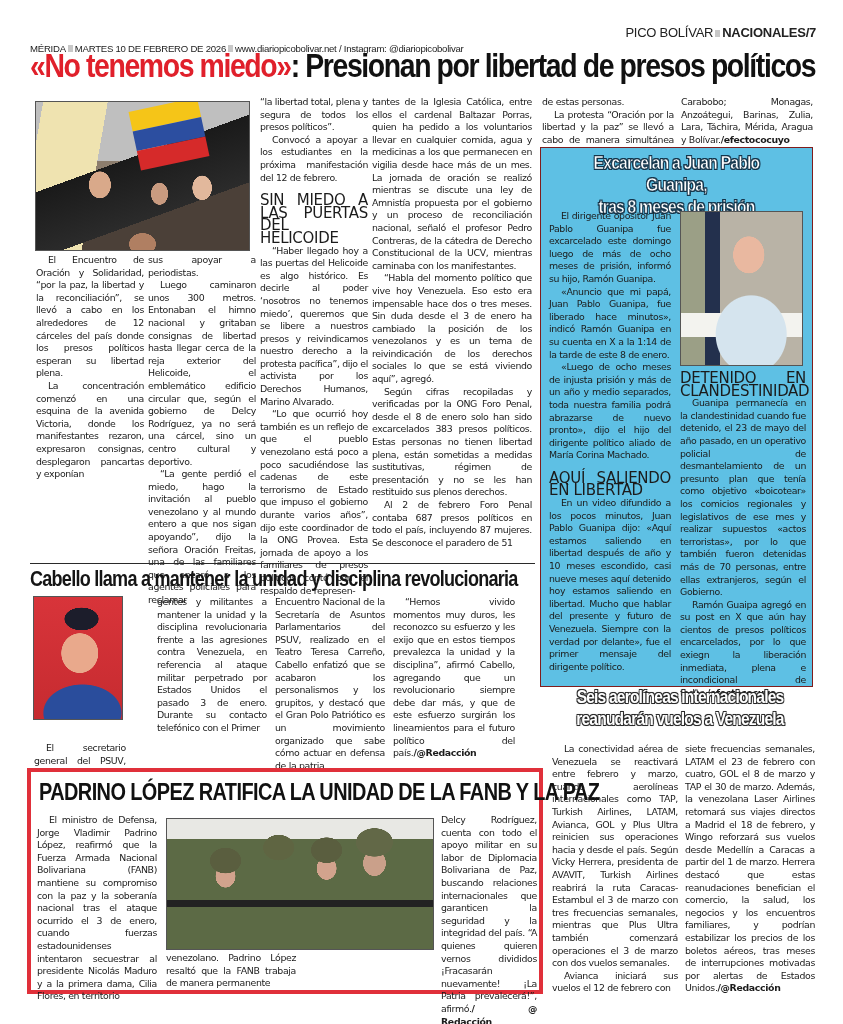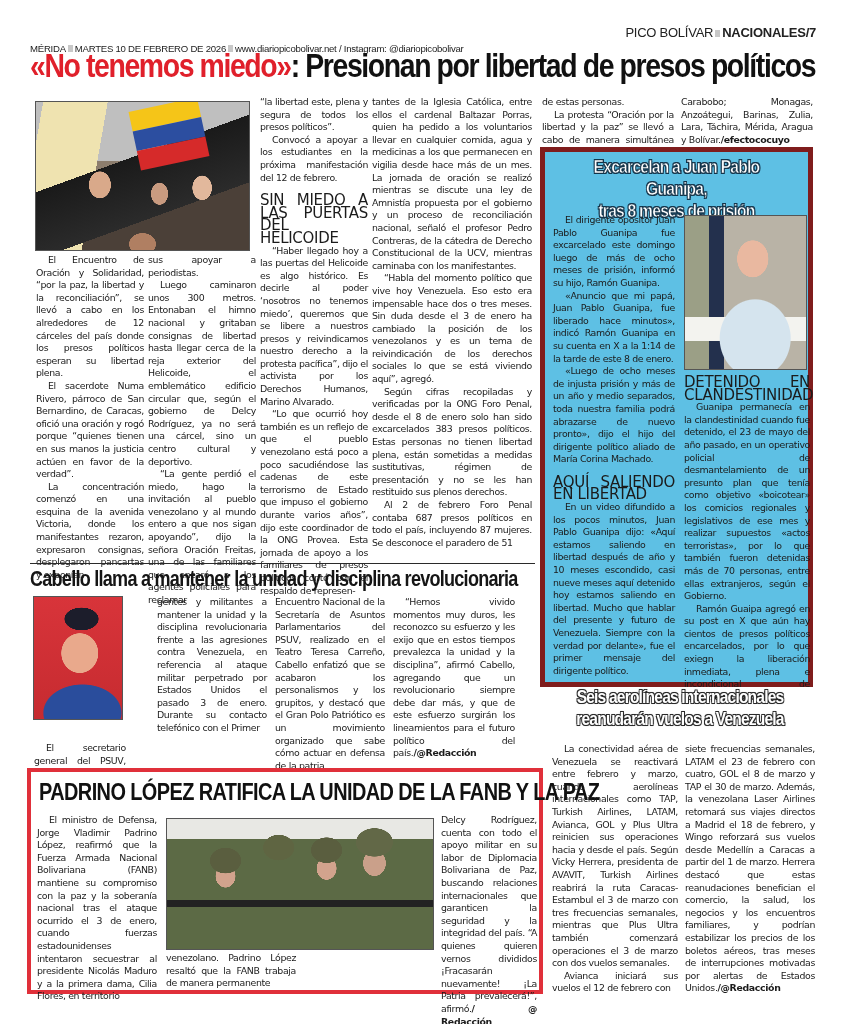--- a/index.html
+++ b/index.html
@@ -75,21 +75,21 @@
       radial-gradient(ellipse 22px 18px at 60% 24%, #5a5e3f 70%, transparent 72%),
       radial-gradient(ellipse 26px 20px at 78% 18%, #626847 70%, transparent 72%),
       radial-gradient(ellipse 14px 16px at 22% 44%, #d2a38d 70%, transparent 72%),
       radial-gradient(ellipse 14px 16px at 60% 38%, #d2a38d 70%, transparent 72%),
       radial-gradient(ellipse 16px 18px at 78% 34%, #caa08a 70%, transparent 72%),
       linear-gradient(180deg, transparent 62%, #222 62% 68%, transparent 68%),
       linear-gradient(180deg, #e8e8e4 0 15%, #5c6a45 15% 100%);
   }
 
   
-  .bluebox { top: 147px; left: 540px; width: 273px; height: 540px; background: #5ec0e4; border: 5px solid #7f1d1d; }
+  .bluebox { top: 147px; left: 540px; width: 273px; height: 540px; background: #5ec0e4; border: 1px solid #7f1d1d; }
   .box-title {
     position: absolute; left: 0; top: 4px; width: 100%;
     text-align: center; font-family: "Liberation Sans", sans-serif; font-weight: bold;
     font-size: 19px; line-height: 22px; letter-spacing: -0.9px;
     color: #ffffff;
     -webkit-text-stroke: 0.6px #14344a;
     text-shadow: 1px 1px 0 #14344a, -1px -1px 0 #14344a, 1px -1px 0 #14344a, -1px 1px 0 #14344a;
     transform: scaleX(0.82);
   }
 
@@ -139,32 +139,31 @@
 <div class="abs photo ph-protest" style="top:101px; left:35px; width:215px; height:150px;">
   <div class="flag">
       <div class="y"></div>
       <div class="b"></div>
       <div class="r"></div>
     </div>
 </div>
 
 <div class="abs body-text" style="top:254px; left:36px; width:108px;">
   <p>El Encuentro de Oración y Solidaridad, “por la paz, la libertad y la reconciliación”, se llevó a cabo en los alrededores de 12 cárceles del país donde los presos políticos esperan su libertad plena.</p>
-  <p>El sacerdote Numa Rivero, párroco de San Bernardino, de Caracas, ofició una oración y rogó porque “quienes tienen en sus manos la justicia actúen en favor de la verdad”.</p>
   <p>La concentración comenzó en una esquina de la avenida Victoria, donde los manifestantes rezaron, expresaron consignas, desplegaron pancartas y exponían</p>
 </div>
 
 <div class="abs body-text" style="top:254px; left:148px; width:108px;">
   <p class="noindent">sus apoyar a periodistas.</p>
   <p>Luego caminaron unos 300 metros. Entonaban el himno nacional y gritaban consignas de libertad hasta llegar cerca de la reja exterior del Helicoide, el emblemático edificio circular que, según el gobierno de Delcy Rodríguez, ya no será una cárcel, sino un centro cultural y deportivo.</p>
   <p>“La gente perdió el miedo, hago la invitación al pueblo venezolano y al mundo entero a que nos sigan apoyando”, dijo la señora Oración Freitas, una de las familiares que encaró a los agentes policiales para reclamar</p>
 </div>
 
 <div class="abs body-text" style="top:96px; left:260px; width:108px;">
-  <p class="noindent">“la libertad este, plena y segura de todos los presos políticos”.</p>
+  <p class="noindent">“la libertad total, plena y segura de todos los presos políticos”.</p>
   <p>Convocó a apoyar a los estudiantes en la próxima manifestación del 12 de febrero.</p>
   <p class="subhead">SIN MIEDO A LAS PUERTAS DEL HELICOIDE</p>
   <p>“Haber llegado hoy a las puertas del Helicoide es algo histórico. Es decirle al poder ‘nosotros no tenemos miedo’, queremos que se libere a nuestros presos y reivindicamos nuestro derecho a la protesta pacífica”, dijo el activista por los Derechos Humanos, Marino Alvarado.</p>
   <p>“Lo que ocurrió hoy también es un reflejo de que el pueblo venezolano está poco a poco sacudiéndose las cadenas de este terrorismo de Estado que impuso el gobierno durante varios años”, dijo este coordinador de la ONG Provea. Esta jornada de apoyo a los familiares de presos políticos contó con el respaldo de represen-</p>
 </div>
 
 <div class="abs body-text" style="top:96px; left:372px; width:160px;">
   <p class="noindent">tantes de la Iglesia Católica, entre ellos el cardenal Baltazar Porras, quien ha pedido a los voluntarios llevar en cualquier comida, agua y medicinas a los que permanecen en vigilia desde hace más de un mes. La jornada de oración se realizó mientras se discute una ley de Amnistía propuesta por el gobierno y un proceso de reconciliación nacional, señaló el profesor Pedro Contreras, de la cátedra de Derecho Constitucional de la UCV, mientras caminaba con los manifestantes.</p>
   <p>“Habla del momento político que vive hoy Venezuela. Eso esto era impensable hace dos o tres meses. Sin duda desde el 3 de enero ha cambiado la posición de los venezolanos y es un tema de reivindicación de los derechos sociales lo que se está viviendo aquí”, agregó.</p>
   <p>Según cifras recopiladas y verificadas por la ONG Foro Penal, desde el 8 de enero solo han sido excarcelados 383 presos políticos. Estas personas no tienen libertad plena, están sometidas a medidas sustitutivas, régimen de presentación y no se les han restituido sus plenos derechos.</p>

